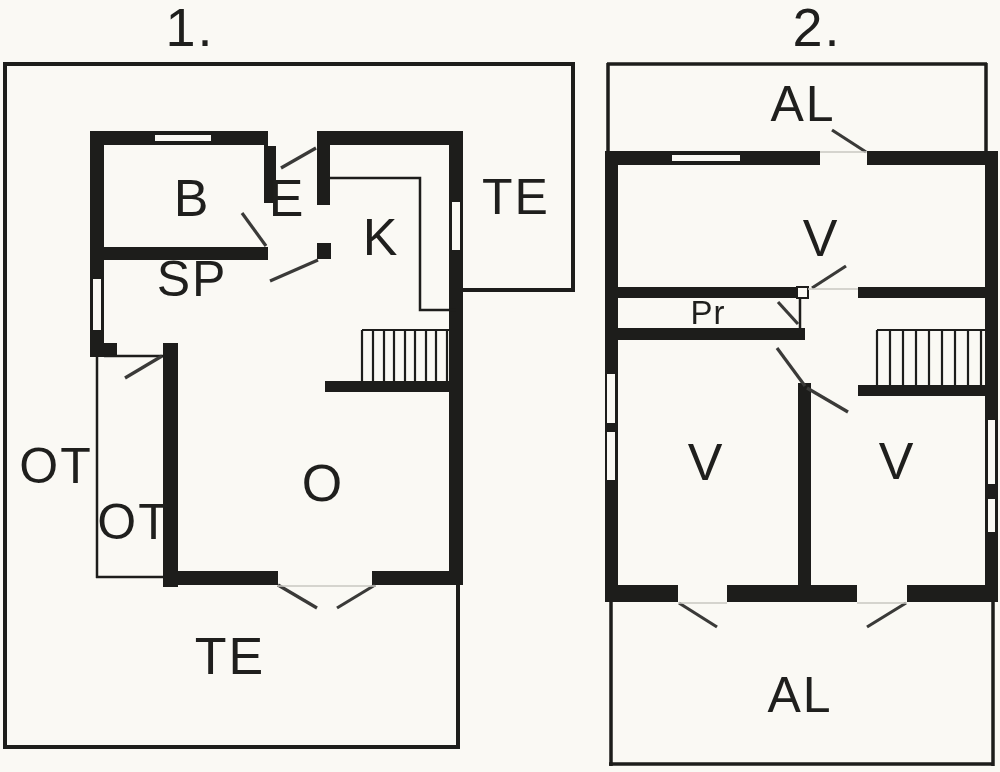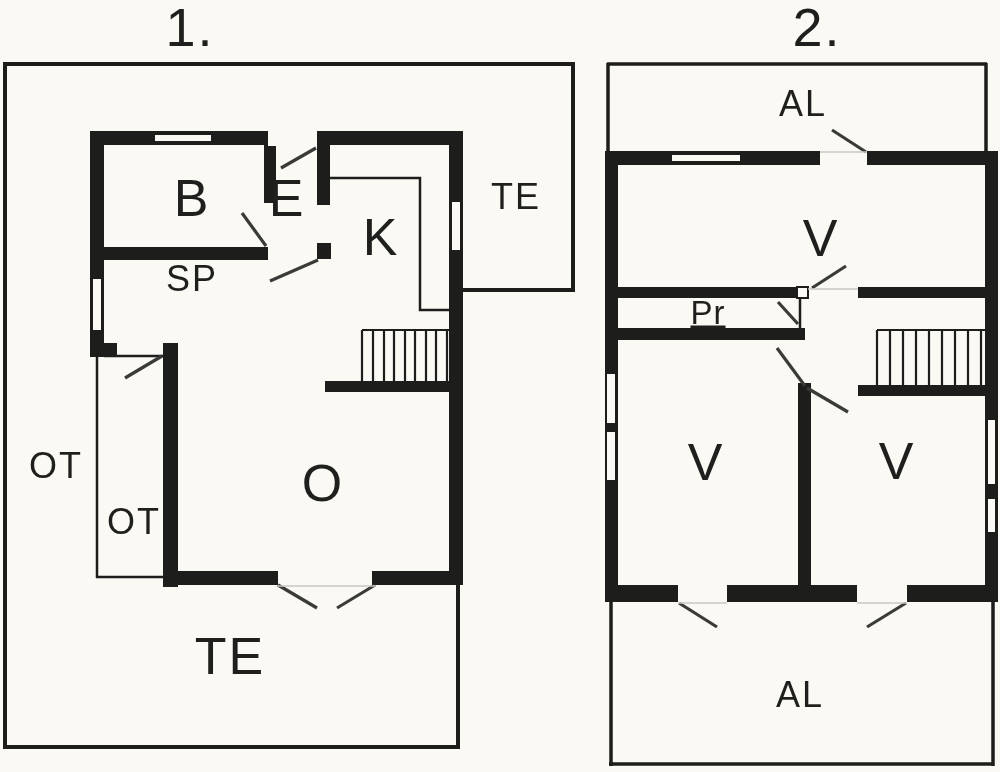--- a/index.html
+++ b/index.html
@@ -16,21 +16,21 @@
     position:absolute;
     transform:translate(-50%,-50%);
     color:#1f1f1d;
     letter-spacing:2px;
     line-height:1;
     white-space:nowrap;
     user-select:none;
   }
   .t54{font-size:54px;}
   .t52{font-size:52px;}
-  .t50{font-size:36px;}
+  .t50{font-size:50px;}
   .t33{font-size:33px;letter-spacing:1px;}
 </style>
 </head>
 <body>
 
 <div class="canvas">
 
   <svg class="plan-svg" width="1000" height="772" viewBox="0 0 1000 772">
 
     <g>
@@ -176,18 +176,18 @@
   <div class="lbl t50" style="left:516px;top:197px;">TE</div>
   <div class="lbl t50" style="left:192px;top:279px;">SP</div>
   <div class="lbl t50" style="left:56px;top:466px;">OT</div>
   <div class="lbl t50" style="left:134px;top:522px;">OT</div>
   <div class="lbl t52" style="left:323px;top:483px;">O</div>
   <div class="lbl t52" style="left:230px;top:656px;">TE</div>
 
   <div class="lbl t54" style="left:817px;top:27px;">2.</div>
   <div class="lbl t50" style="left:803px;top:104px;">AL</div>
   <div class="lbl t52" style="left:821px;top:238px;">V</div>
-  <div class="lbl t33" style="left:708px;top:312px;text-decoration:underline;">Pr</div>
+  <div class="lbl t33" style="left:708px;top:312px;">Pr</div>
   <div class="lbl t52" style="left:706px;top:462px;">V</div>
   <div class="lbl t52" style="left:897px;top:461px;">V</div>
   <div class="lbl t50" style="left:800px;top:695px;">AL</div>
 
 </div>
 
 </body></html>

